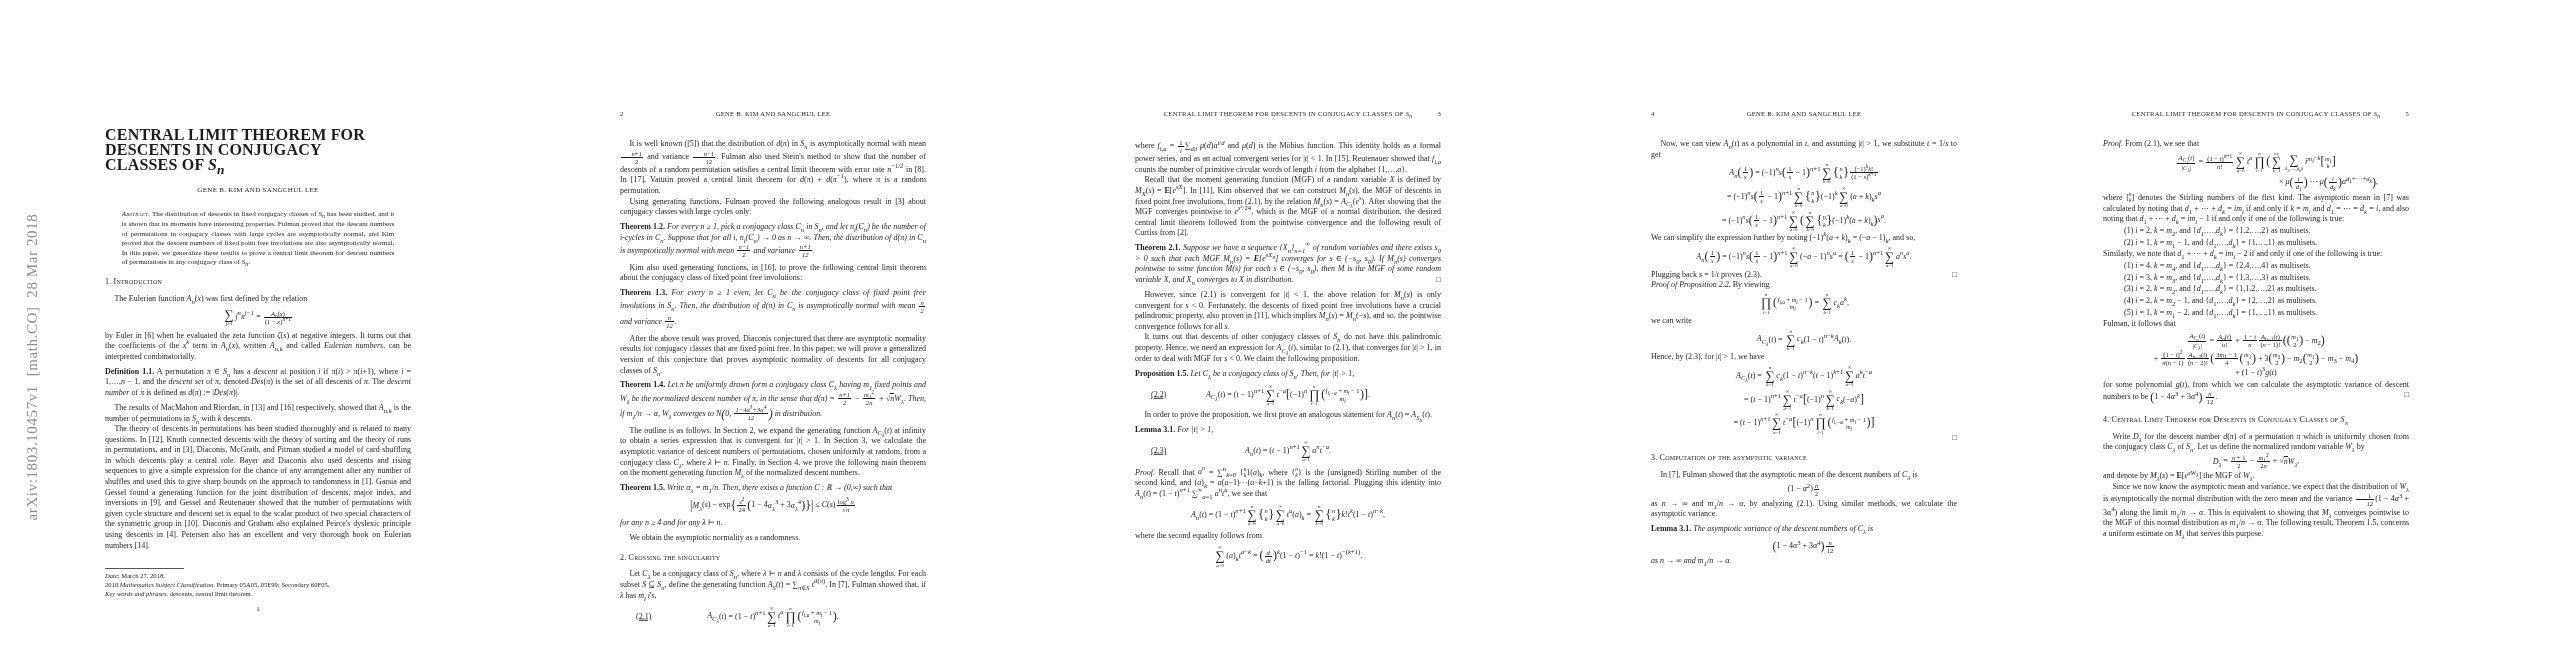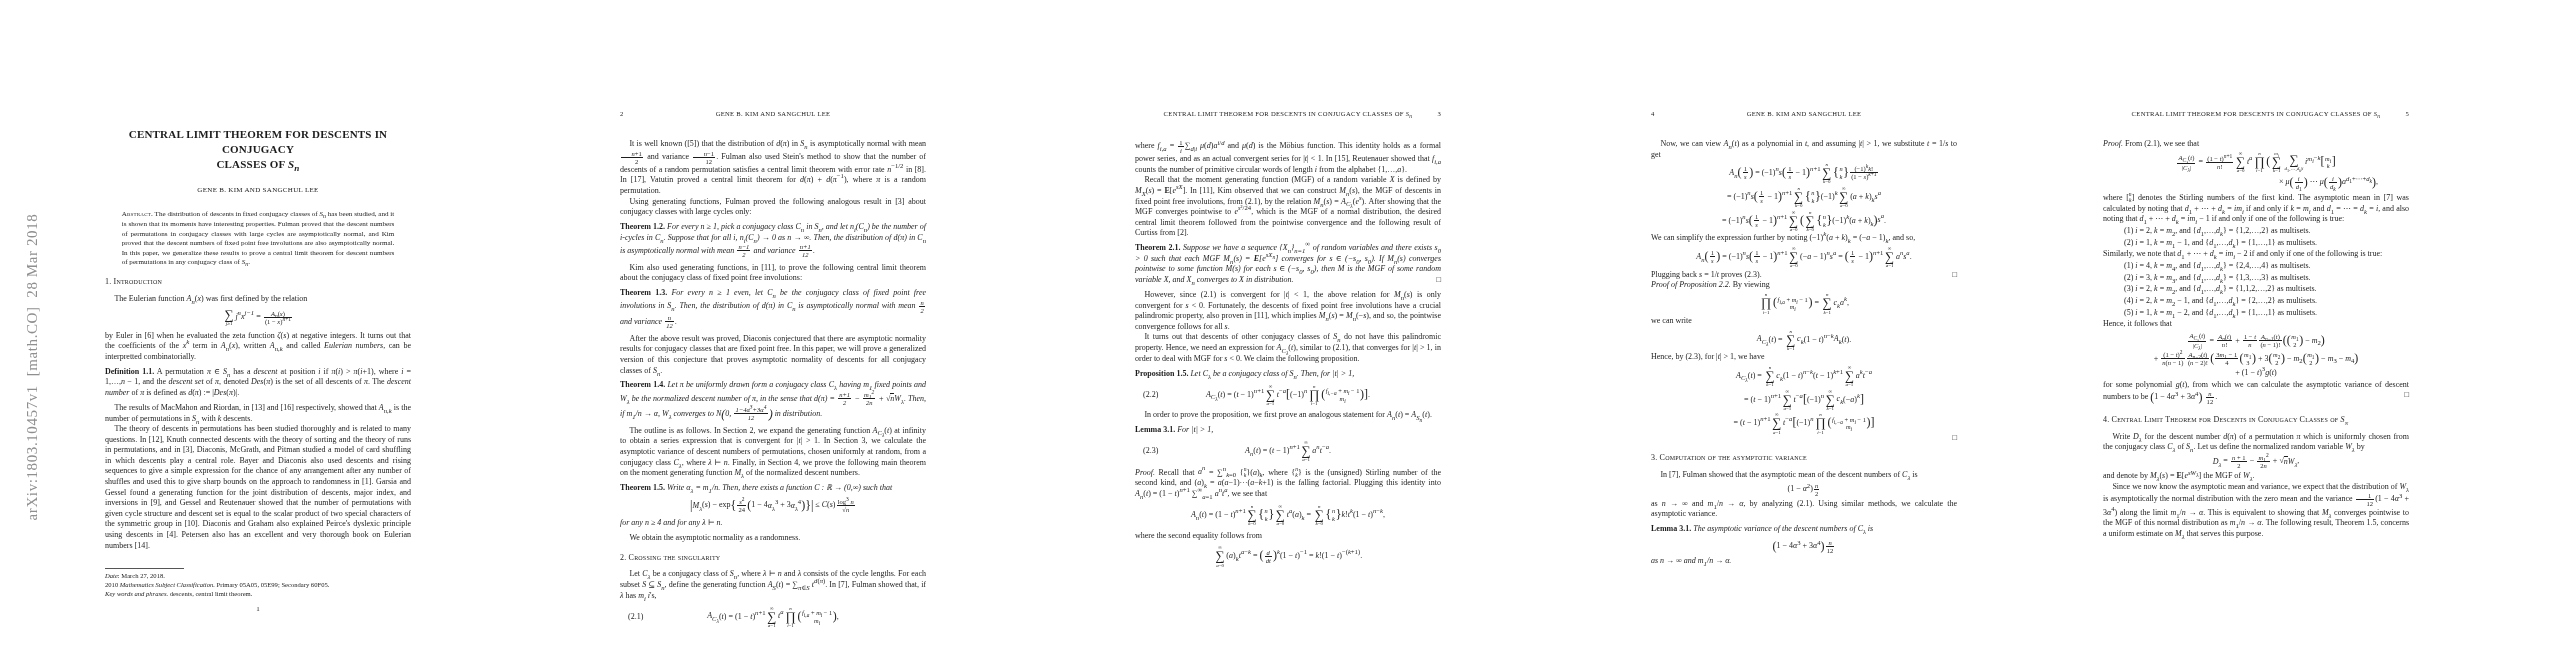--- a/index.html
+++ b/index.html
@@ -7,33 +7,33 @@
   .page{position:absolute;top:0;width:515px;height:667px;background:#fff;overflow:hidden;}
   #pg1{left:0}#pg2{left:515px}#pg3{left:1030px}#pg4{left:1546px}#pg5{left:1998px}
   .watermark{position:absolute;left:32px;top:367px;transform:translate(-50%,-50%) rotate(-90deg);transform-origin:center;white-space:nowrap;color:#8f8f8f;font-size:15px;letter-spacing:0.6px;}
   .rhead{position:absolute;top:110px;left:105px;width:306px;font-size:6.6px;letter-spacing:0.3px;display:flex;align-items:baseline;}
   .rhead .num{width:16.7px;}
   .rhead .num.r{text-align:right;}
   .rhead .ctr{flex:1;text-align:center;}
   .flow{position:absolute;left:105px;width:306px;font-size:8px;line-height:10.6px;text-align:justify;}
   .flow1{top:127px;}
   .flown{top:139px;}
-  .title{font-weight:bold;font-size:11px;line-height:15px;text-align:center;letter-spacing:0.2px;font-family:Liberation Serif, serif;}
+  .title{font-weight:bold;font-size:16px;line-height:15px;text-align:left;letter-spacing:0.2px;font-family:Liberation Serif, serif;}
   .authors{text-align:center;font-size:7px;letter-spacing:0.3px;margin-top:13.3px;}
   .abstract{margin:14.5px 0 0 0;padding:0 16.7px;font-size:7.1px;line-height:9.6px;}
-  .sc{font-variant:small-caps;letter-spacing:0.2px;}
+  .sc{font-variant:small-caps;letter-spacing:0.2px;font-style:italic;}
   .sec{text-align:left;font-variant:small-caps;letter-spacing:0.2px;margin:9.4px 0 6.1px 0;text-indent:0;}
   .para{margin:0;text-indent:0;}
   .ind{text-indent:9.4px;}
   .thmblk{margin:4.4px 0;}
   .em{font-style:italic;}
   .disp{position:relative;display:flex;justify-content:center;align-items:center;margin:4.4px 0;text-indent:0;}
   .disp.r{justify-content:flex-end;padding-right:31px;}
   .disp.tight{margin:1.7px 0;}
-  .eqno{position:absolute;left:8px;top:50%;transform:translateY(-50%);}
+  .eqno{position:absolute;left:16px;top:50%;transform:translateY(-50%);text-decoration:underline;}
   .eqbody{white-space:nowrap;line-height:1.25;}
   .f{display:inline-block;vertical-align:middle;text-align:center;line-height:1.08;font-size:.82em;margin:0 1.1px;}
   .f .n{display:block;padding:0 1.1px;}
   .f .d{display:block;border-top:0.6px solid currentColor;padding:0 1.1px;}
   .bo{display:inline-flex;flex-direction:column;align-items:center;vertical-align:middle;line-height:1;margin:0 1.7px;font-style:normal;}
   .bo .t{font-size:5px;}
   .bo .s{font-size:12.8px;line-height:.95;}
   .bo .b{font-size:5px;}
   .big{font-size:1.5em;vertical-align:middle;line-height:.6;}
   .stk{display:inline-flex;flex-direction:column;align-items:center;justify-content:center;line-height:1.2;font-size:.8em;vertical-align:middle;padding:0 0.6px;}
@@ -83,21 +83,21 @@
 <div class="page" id="pg2">
   <div class="rhead">
     <span class="num">2</span>
     <span class="ctr">GENE B. KIM AND SANGCHUL LEE</span>
     <span class="num"></span>
   </div>
   <div class="flow flown">
     <p class="para ind">It is well known ([5]) that the distribution of <i>d</i>(<i>π</i>) in <i>S<sub>n</sub></i> is asymptotically normal with mean <span class="f"><span class="n"><i>n</i>+1</span><span class="d">2</span></span> and variance <span class="f"><span class="n"><i>n</i>−1</span><span class="d">12</span></span>. Fulman also used Stein's method to show that the number of descents of a random permutation satisfies a central limit theorem with error rate <i>n</i><sup>−1/2</sup> in [8]. In [17], Vatutin proved a central limit theorem for <i>d</i>(<i>π</i>) + <i>d</i>(<i>π</i><sup>−1</sup>), where <i>π</i> is a random permutation.</p>
     <p class="para ind">Using generating functions, Fulman proved the following analogous result in [3] about conjugacy classes with large cycles only:</p>
     <div class="thmblk"><b>Theorem 1.2.</b> <span class="em">For every n ≥ 1, pick a conjugacy class C<sub>n</sub> in S<sub>n</sub>, and let n<sub>i</sub>(C<sub>n</sub>) be the number of i-cycles in C<sub>n</sub>. Suppose that for all i, n<sub>i</sub>(C<sub>n</sub>) → 0 as n → ∞. Then, the distribution of d(π) in C<sub>n</sub> is asymptotically normal with mean <span class="f"><span class="n">n−1</span><span class="d">2</span></span> and variance <span class="f"><span class="n">n+1</span><span class="d">12</span></span>.</span></div>
-    <p class="para ind">Kim also used generating functions, in [11], to prove the following central limit theorem about the conjugacy class of fixed point free involutions:</p>
+    <p class="para ind">Kim also used generating functions, in [16], to prove the following central limit theorem about the conjugacy class of fixed point free involutions:</p>
     <div class="thmblk"><b>Theorem 1.3.</b> <span class="em">For every n ≥ 1 even, let C<sub>n</sub> be the conjugacy class of fixed point free involutions in S<sub>n</sub>. Then, the distribution of d(π) in C<sub>n</sub> is asymptotically normal with mean <span class="f"><span class="n">n</span><span class="d">2</span></span> and variance <span class="f"><span class="n">n</span><span class="d">12</span></span>.</span></div>
     <p class="para ind">After the above result was proved, Diaconis conjectured that there are asymptotic normality results for conjugacy classes that are fixed point free. In this paper, we will prove a generalized version of this conjecture that proves asymptotic normality of descents for all conjugacy classes of <i>S<sub>n</sub></i>.</p>
     <div class="thmblk"><b>Theorem 1.4.</b> <span class="em">Let π be uniformly drawn form a conjugacy class C<sub>λ</sub> having m<sub>1</sub> fixed points and W<sub>λ</sub> be the normalized descent number of π, in the sense that d(π) = <span class="f"><span class="n">n+1</span><span class="d">2</span></span> − <span class="f"><span class="n">m<sub>1</sub><sup>2</sup></span><span class="d">2n</span></span> + <span class="sq">√<span class="rad">n</span></span>W<sub>λ</sub>. Then, if m<sub>1</sub>/n → α, W<sub>λ</sub> converges to N<span class="big">(</span>0, <span class="f"><span class="n">1−4α<sup>3</sup>+3α<sup>4</sup></span><span class="d">12</span></span><span class="big">)</span> in distribution.</span></div>
     <p class="para ind">The outline is as follows. In Section 2, we expand the generating function <i>A<sub>C<sub>λ</sub></sub></i>(<i>t</i>) at infinity to obtain a series expression that is convergent for |<i>t</i>| &gt; 1. In Section 3, we calculate the asymptotic variance of descent numbers of permutations, chosen uniformly at random, from a conjugacy class <i>C<sub>λ</sub></i>, where <i>λ</i> ⊢ <i>n</i>. Finally, in Section 4, we prove the following main theorem on the moment generating function <i>M<sub>λ</sub></i> of the normalized descent numbers.</p>
     <div class="thmblk"><b>Theorem 1.5.</b> <span class="em">Write α<sub>λ</sub> = m<sub>1</sub>/n. Then, there exists a function C : ℝ → (0,∞) such that</span></div>
     <div class="disp">
         <span class="eqbody"><span class="big">|</span><i>M<sub>λ</sub></i>(<i>s</i>) − exp<span class="big">{</span><span class="f"><span class="n"><i>s</i><sup>2</sup></span><span class="d">24</span></span><span class="big">(</span>1 − 4<i>α<sub>λ</sub></i><sup>3</sup> + 3<i>α<sub>λ</sub></i><sup>4</sup><span class="big">)</span><span class="big">}</span><span class="big">|</span> ≤ <i>C</i>(<i>s</i>)<span class="f"><span class="n">log<sup>3</sup> <i>n</i></span><span class="d"><span class="sq">√<span class="rad"><i>n</i></span></span></span></span></span>
       </div>
     <div class="thmblk"><span class="em">for any n ≥ 4 and for any λ ⊢ n.</span></div>
     <p class="para ind">We obtain the asymptotic normality as a randomness.</p>
@@ -369,21 +369,21 @@
           <span><i>k</i></span>
         </span>] denotes the Stirling numbers of the first kind. The asymptotic mean in [7] was calculated by noting that <i>d</i><sub>1</sub> + ⋯ + <i>d<sub>k</sub></i> = <i>im<sub>i</sub></i> if and only if <i>k</i> = <i>m<sub>i</sub></i> and <i>d</i><sub>1</sub> = ⋯ = <i>d<sub>k</sub></i> = <i>i</i>, and also noting that <i>d</i><sub>1</sub> + ⋯ + <i>d<sub>k</sub></i> = <i>im<sub>i</sub></i> − 1 if and only if one of the following is true:</p>
     <div class="list">(1) <i>i</i> = 2, <i>k</i> = <i>m</i><sub>2</sub>, and {<i>d</i><sub>1</sub>,…,<i>d<sub>k</sub></i>} = {1,2,…,2} as multisets.</div>
     <div class="list">(2) <i>i</i> = 1, <i>k</i> = <i>m</i><sub>1</sub> − 1, and {<i>d</i><sub>1</sub>,…,<i>d<sub>k</sub></i>} = {1,…,1} as multisets.</div>
     <p class="para">Similarly, we note that <i>d</i><sub>1</sub> + ⋯ + <i>d<sub>k</sub></i> = <i>im<sub>i</sub></i> − 2 if and only if one of the following is true:</p>
     <div class="list">(1) <i>i</i> = 4, <i>k</i> = <i>m</i><sub>4</sub>, and {<i>d</i><sub>1</sub>,…,<i>d<sub>k</sub></i>} = {2,4,…,4} as multisets.</div>
     <div class="list">(2) <i>i</i> = 3, <i>k</i> = <i>m</i><sub>3</sub>, and {<i>d</i><sub>1</sub>,…,<i>d<sub>k</sub></i>} = {1,3,…,3} as multisets.</div>
     <div class="list">(3) <i>i</i> = 2, <i>k</i> = <i>m</i><sub>2</sub>, and {<i>d</i><sub>1</sub>,…,<i>d<sub>k</sub></i>} = {1,1,2,…,2} as multisets.</div>
     <div class="list">(4) <i>i</i> = 2, <i>k</i> = <i>m</i><sub>2</sub> − 1, and {<i>d</i><sub>1</sub>,…,<i>d<sub>k</sub></i>} = {2,…,2} as multisets.</div>
     <div class="list">(5) <i>i</i> = 1, <i>k</i> = <i>m</i><sub>1</sub> − 2, and {<i>d</i><sub>1</sub>,…,<i>d<sub>k</sub></i>} = {1,…,1} as multisets.</div>
-    <p class="para">Hence, it follows that</p>
+    <p class="para">Fulman, it follows that</p>
     <div class="disp tight">
         <span class="eqbody"><span class="f"><span class="n"><i>A<sub>C<sub>λ</sub></sub></i>(<i>t</i>)</span><span class="d">|<i>C<sub>λ</sub></i>|</span></span> = <span class="f"><span class="n"><i>A<sub>n</sub></i>(<i>t</i>)</span><span class="d"><i>n</i>!</span></span> + <span class="f"><span class="n">1 − <i>t</i></span><span class="d"><i>n</i></span></span><span class="f"><span class="n"><i>A</i><sub><i>n</i>−1</sub>(<i>t</i>)</span><span class="d">(<i>n</i> − 1)!</span></span><span class="big">(</span><span class="big">(</span><span class="stk">
             <span><i>m</i><sub>1</sub></span>
             <span>2</span>
           </span><span class="big">)</span> − <i>m</i><sub>2</sub><span class="big">)</span></span>
       </div>
     <div class="disp tight">
         <span class="eqbody">+ <span class="f"><span class="n">(1 − <i>t</i>)<sup>2</sup></span><span class="d"><i>n</i>(<i>n</i> − 1)</span></span><span class="f"><span class="n"><i>A</i><sub><i>n</i>−2</sub>(<i>t</i>)</span><span class="d">(<i>n</i> − 2)!</span></span><span class="big">(</span><span class="f"><span class="n">3<i>m</i><sub>1</sub> − 1</span><span class="d">4</span></span><span class="big">(</span><span class="stk">
             <span><i>m</i><sub>1</sub></span>
             <span>3</span>

